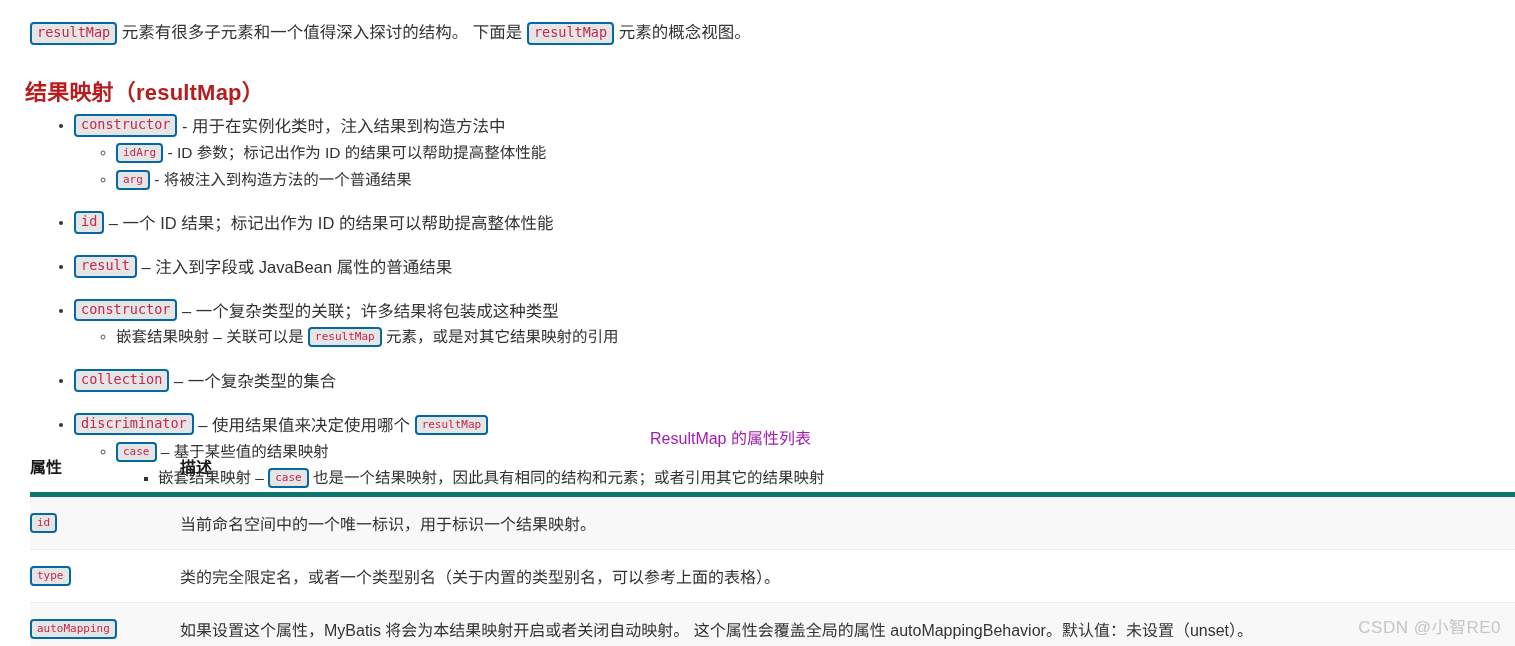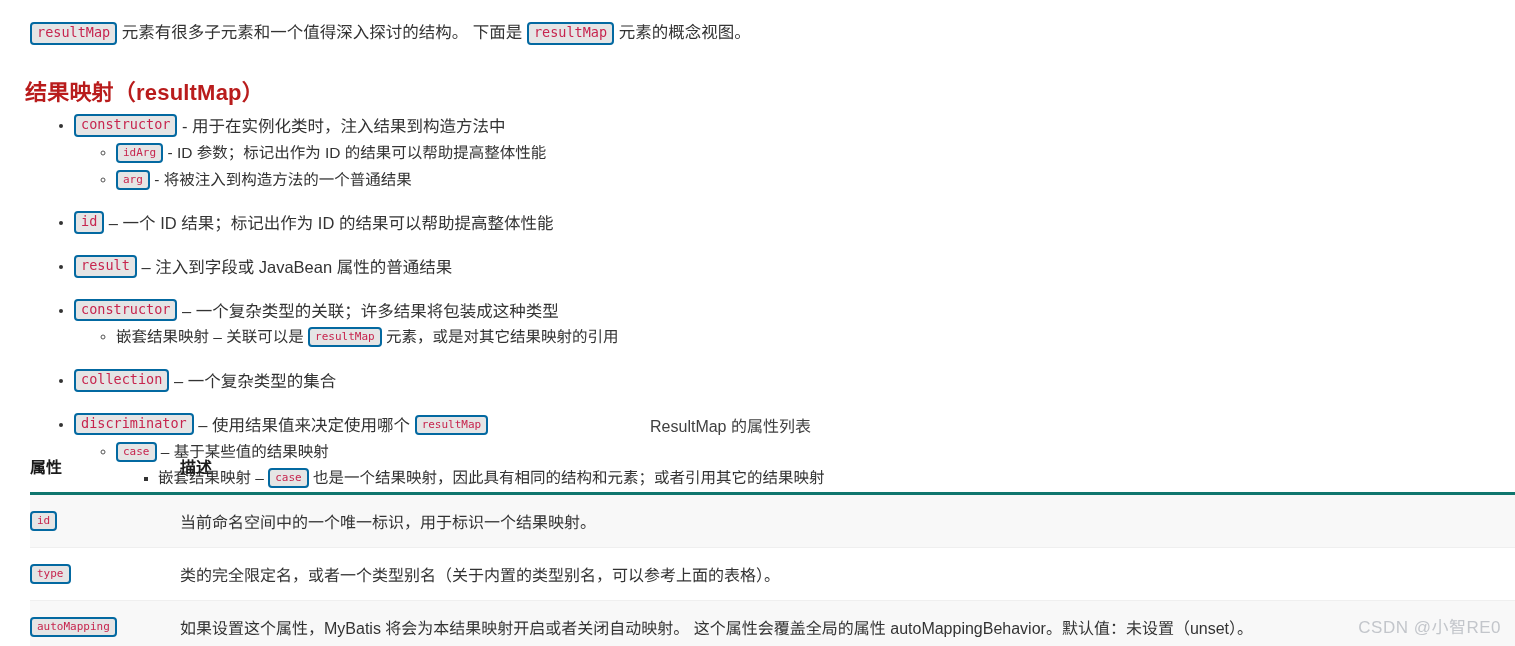--- a/index.html
+++ b/index.html
@@ -107,46 +107,46 @@
   ul.lvl1 > li::marker { color: #333; font-size: 14px; }
   ul.lvl2 > li::marker { color: #555; font-size: 13px; }
   ul.lvl3 > li::marker { color: #333; font-size: 12px; }
 
   .li-text { vertical-align: middle; }
 
   
   .table-caption {
     position: absolute;
     left: 0;
-    top: 413px;
+    top: 425px;
     width: 1461px;
     text-align: center;
     font-size: 16px;
-    color: #404040;
+    color: #a21caf;
   }
 
   
   .table-wrap {
     position: absolute;
     left: 30px;
     top: 450px;
     width: 1485px;
   }
   table.attrs {
     border-collapse: collapse;
     width: 1485px;
     table-layout: fixed;
   }
   table.attrs th {
     text-align: left;
     font-size: 16px;
     font-weight: bold;
     color: #1a1a1a;
     padding: 4px 0 14px 0;
-    border-bottom: 3px solid #0f766e;
+    border-bottom: 5px solid #0f766e;
     vertical-align: bottom;
   }
   table.attrs td {
     font-size: 16px;
     color: #333333;
     padding: 14px 0 14px 0;
     vertical-align: middle;
     border-bottom: 1px solid #efefef;
   }
   table.attrs col.c-attr { width: 150px; }

